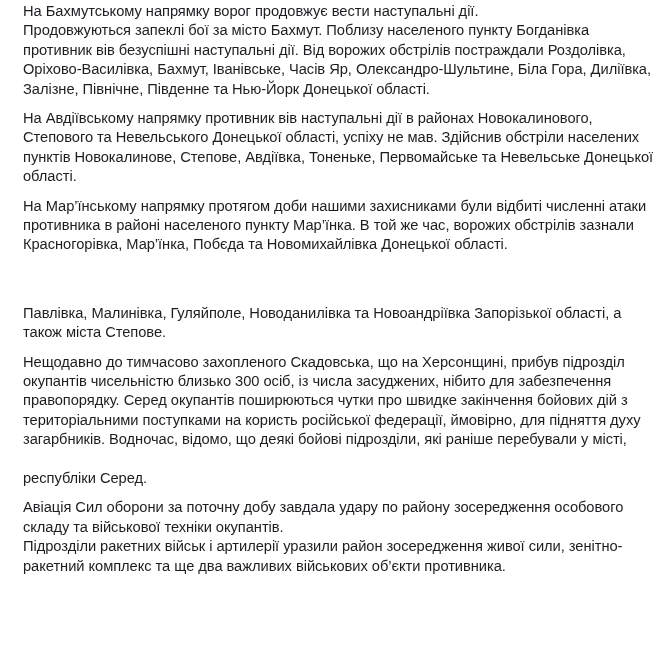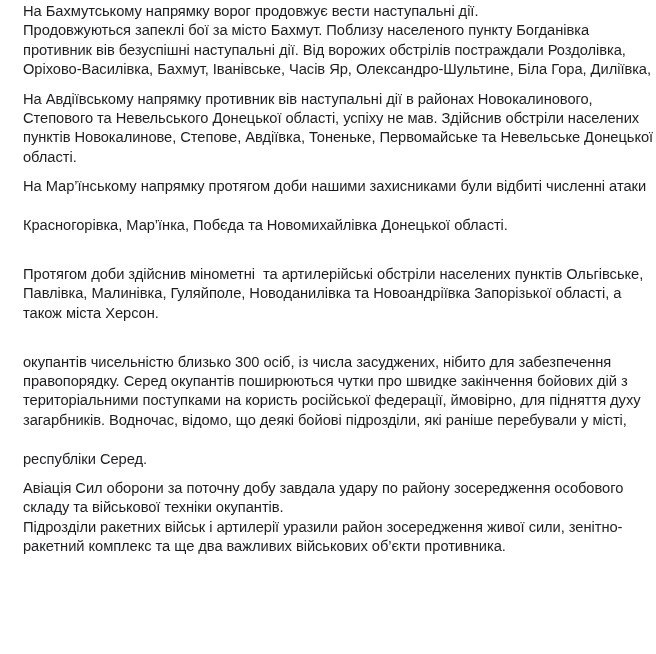--- a/index.html
+++ b/index.html
@@ -34,45 +34,46 @@
 </head>
 <body>
 
 <main class="report">
 
   <p class="para">
     <span class="line">На Бахмутському напрямку ворог продовжує вести наступальні дії.</span><br>
     <span class="line">Продовжуються запеклі бої за місто Бахмут. Поблизу населеного пункту Богданівка</span><br>
     <span class="line">противник вів безуспішні наступальні дії. Від ворожих обстрілів постраждали Роздолівка,</span><br>
     <span class="line">Оріхово-Василівка, Бахмут, Іванівське, Часів Яр, Олександро-Шультине, Біла Гора, Диліївка,</span><br>
+    <span class="line">Залізне, Північне, Південне та Нью-Йорк Донецької області.</span>
   </p>
 
   <p class="para">
     <span class="line">На Авдіївському напрямку противник вів наступальні дії в районах Новокалинового,</span><br>
     <span class="line">Степового та Невельського Донецької області, успіху не мав. Здійснив обстріли населених</span><br>
     <span class="line">пунктів Новокалинове, Степове, Авдіївка, Тоненьке, Первомайське та Невельське Донецької</span><br>
     <span class="line">області.</span>
   </p>
 
   <p class="para">
     <span class="line">На Мар’їнському напрямку протягом доби нашими захисниками були відбиті численні атаки</span><br>
-    <br>
+    <span class="line">противника в районі населеного пункту Мар’їнка. В той же час, ворожих обстрілів зазнали</span><br>
     <span class="line">Красногорівка, Мар’їнка, Побєда та Новомихайлівка Донецької області.</span>
   </p>
 
 
   <p class="para">
     <br>
-    <span class="line">Протягом доби здійснив мінометні  та артилерійські обстріли населених пунктів Ольгівське,</span><br>
+    <br>
     <span class="line">Павлівка, Малинівка, Гуляйполе, Новоданилівка та Новоандріївка Запорізької області, а</span><br>
-    <span class="line">також міста Херсон.</span>
+    <span class="line">також міста Степове.</span>
   </p>
 
   <p class="para">
-    <br>
+    <span class="line">Нещодавно до тимчасово захопленого Скадовська, що на Херсонщині, прибув підрозділ</span><br>
     <span class="line">окупантів чисельністю близько 300 осіб, із числа засуджених, нібито для забезпечення</span><br>
     <span class="line">правопорядку. Серед окупантів поширюються чутки про швидке закінчення бойових дій з</span><br>
     <span class="line">територіальними поступками на користь російської федерації, ймовірно, для підняття духу</span><br>
     <span class="line">загарбників. Водночас, відомо, що деякі бойові підрозділи, які раніше перебували у місті,</span><br>
     <br>
     <span class="line">республіки Серед.</span>
   </p>
 
   <p class="para">
     <span class="line">Авіація Сил оборони за поточну добу завдала удару по району зосередження особового</span><br>

